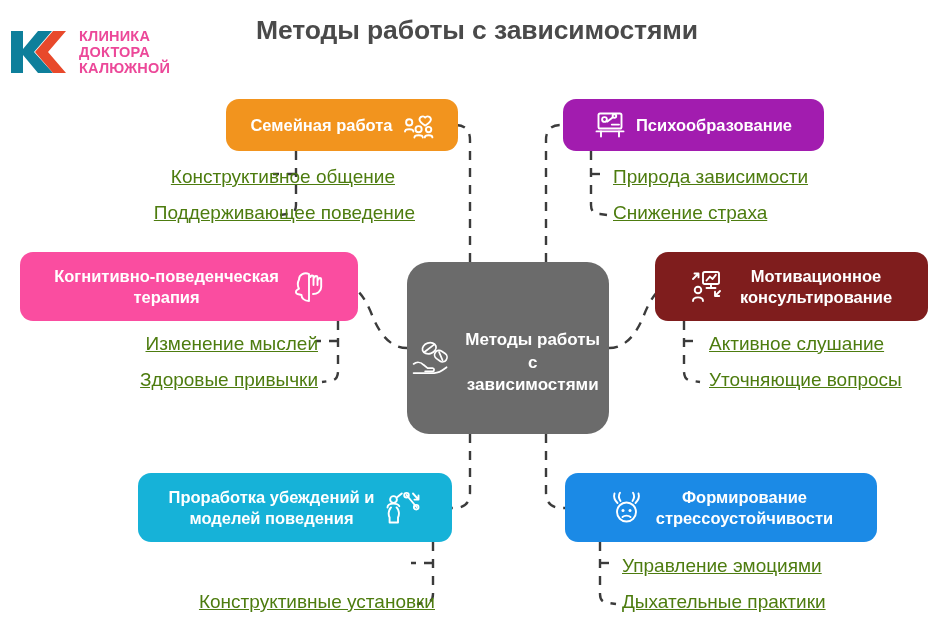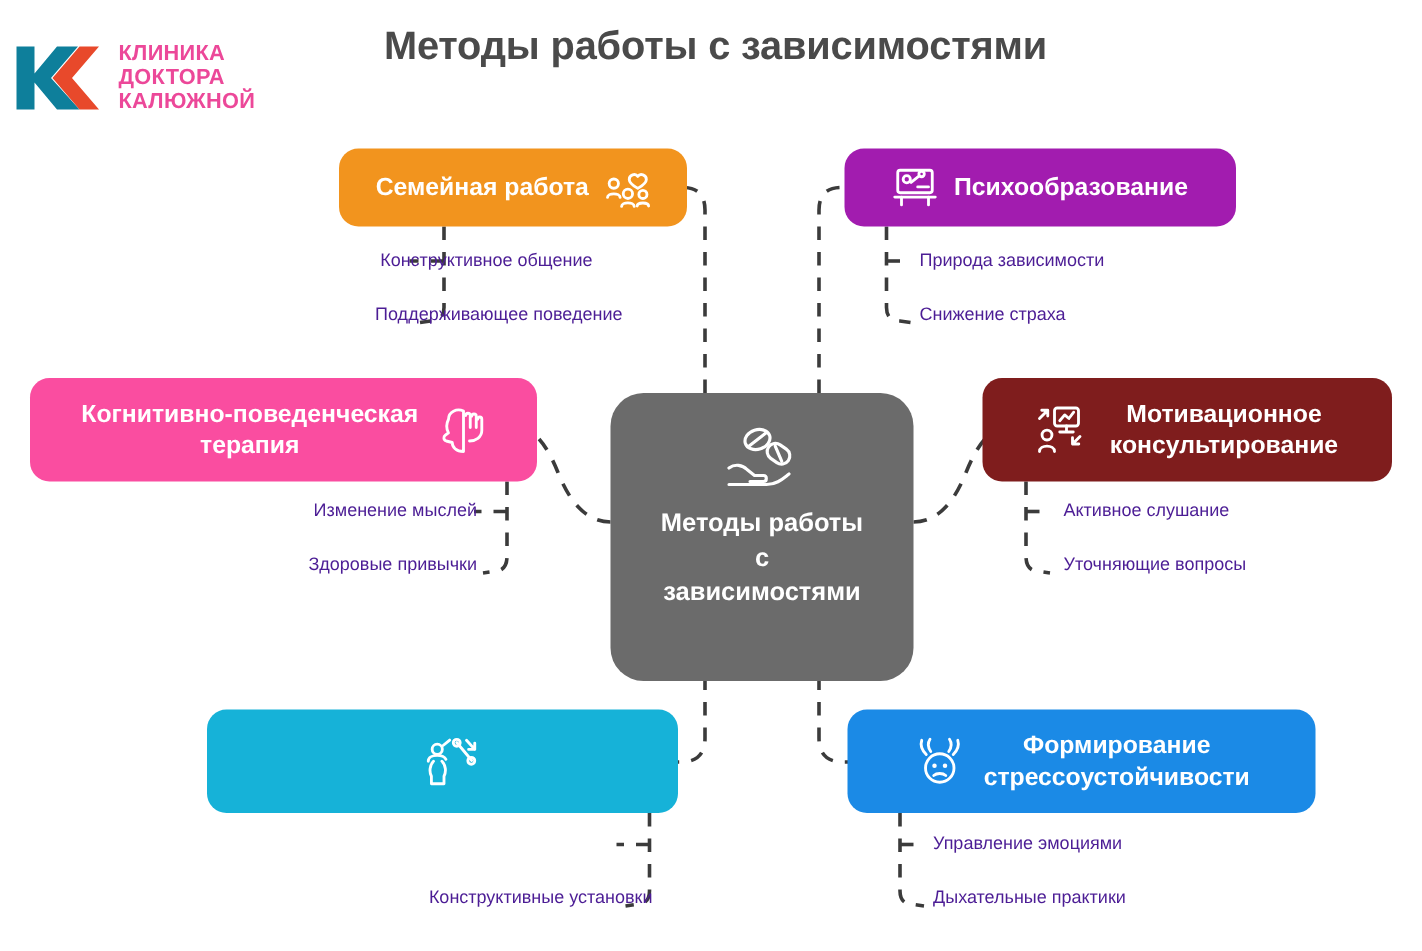--- a/index.html
+++ b/index.html
@@ -26,23 +26,23 @@
     text-align: center;
     font-size: 26.5px; font-weight: 700; color: #4a4a4a;
     letter-spacing: -.1px;
   }
 
   
   #links { position: absolute; left: 0; top: 0; width: 948px; height: 634px; }
 
   
   #center {
-    position: absolute; left: 407px; top: 262px; width: 202px; height: 192px;
+    position: absolute; left: 407px; top: 262px; width: 202px; height: 172px;
     background: #6b6b6b; border-radius: 22px;
-    display: flex; flex-direction: column; align-items: center; justify-content: flex-start;
+    display: flex; align-items: center; justify-content: flex-start;
     padding-top: 21px;
   }
   #center-icon { width: 60px; height: 46px; }
   #center-label {
     margin-top: 9px; width: 185px; text-align: center;
     color: #ffffff; font-size: 17px; font-weight: 700; line-height: 1.35;
     white-space: pre-line;
   }
 
   
@@ -58,21 +58,21 @@
 
   #pill-family   { left: 226px; top: 99px;  width: 232px; height: 52px; background:#f2941e; }
   #pill-psycho   { left: 563px; top: 99px;  width: 261px; height: 52px; background:#a21caf; }
   #pill-cbt      { left: 20px;  top: 252px; width: 338px; height: 69px; background:#fa4da0; }
   #pill-motiv    { left: 655px; top: 252px; width: 273px; height: 69px; background:#7f1d1d; }
   #pill-beliefs  { left: 138px; top: 473px; width: 314px; height: 69px; background:#16b2d8; }
   #pill-stress   { left: 565px; top: 473px; width: 312px; height: 69px; background:#1b8ae6; }
 
   
   .leaf {
-    position: absolute; font-size: 12px; color: #4c1d95; white-space: nowrap;
+    position: absolute; font-size: 19px; color: #4d7c0f; white-space: nowrap; text-decoration: underline;
   }
   .leaf.r { text-align: right; }
   .leaf.l { text-align: left; }
 
   #leaf-fam-1 { right: 553px; top: 166px; }
   #leaf-fam-2 { right: 533px; top: 202px; }
   #leaf-psy-1 { left: 613px; top: 166px; }
   #leaf-psy-2 { left: 613px; top: 202px; }
   #leaf-cbt-1 { right: 630px; top: 333px; }
   #leaf-cbt-2 { right: 630px; top: 369px; }
@@ -196,20 +196,22 @@
       <path d="M20 14 L20 18 M15.5 18 L24.5 18"></path>
       <circle cx="7" cy="20" r="3.3"></circle>
       <path d="M2 31 C2 26.2 12 26.2 12 31"></path>
       <path d="M29 21 L24 26 M24 26 L28.2 26 M24 26 L24 21.8"></path>
     </svg>
     <span class="pill-label">Мотивационное
 консультирование</span>
   </div>
 
   <div class="pill icon-right" id="pill-beliefs">
+    <span class="pill-label">Проработка убеждений и
+моделей поведения</span>
     <svg class="pill-icon" width="36" height="34" viewBox="0 0 36 34" fill="none" stroke="#ffffff" stroke-width="1.9" stroke-linecap="round" stroke-linejoin="round">
       <circle cx="8.5" cy="8.5" r="3.4"></circle>
       <path d="M12.4 6 L16.8 2.4"></path>
       <path d="M2.5 16.5 C2.5 14 5 12.6 8.5 12.6 C11.5 12.6 13.5 13.6 14.3 15.2"></path>
       <path d="M6 16.5 C3.5 19 3 23.5 4.6 26.5 L4.6 31.5 L13 31.5 L13 26.5 C14.6 23.5 14.2 19 11.6 16.5"></path>
       <path d="M21.5 4 L31.5 16"></path>
       <circle cx="21.5" cy="4.2" r="2.3"></circle>
       <circle cx="31.2" cy="16.2" r="2.3"></circle>
       <path d="M28 2.5 L33.5 8.6 M33.5 8.6 L29.4 8.6 M33.5 8.6 L33.5 4.4"></path>
     </svg>

